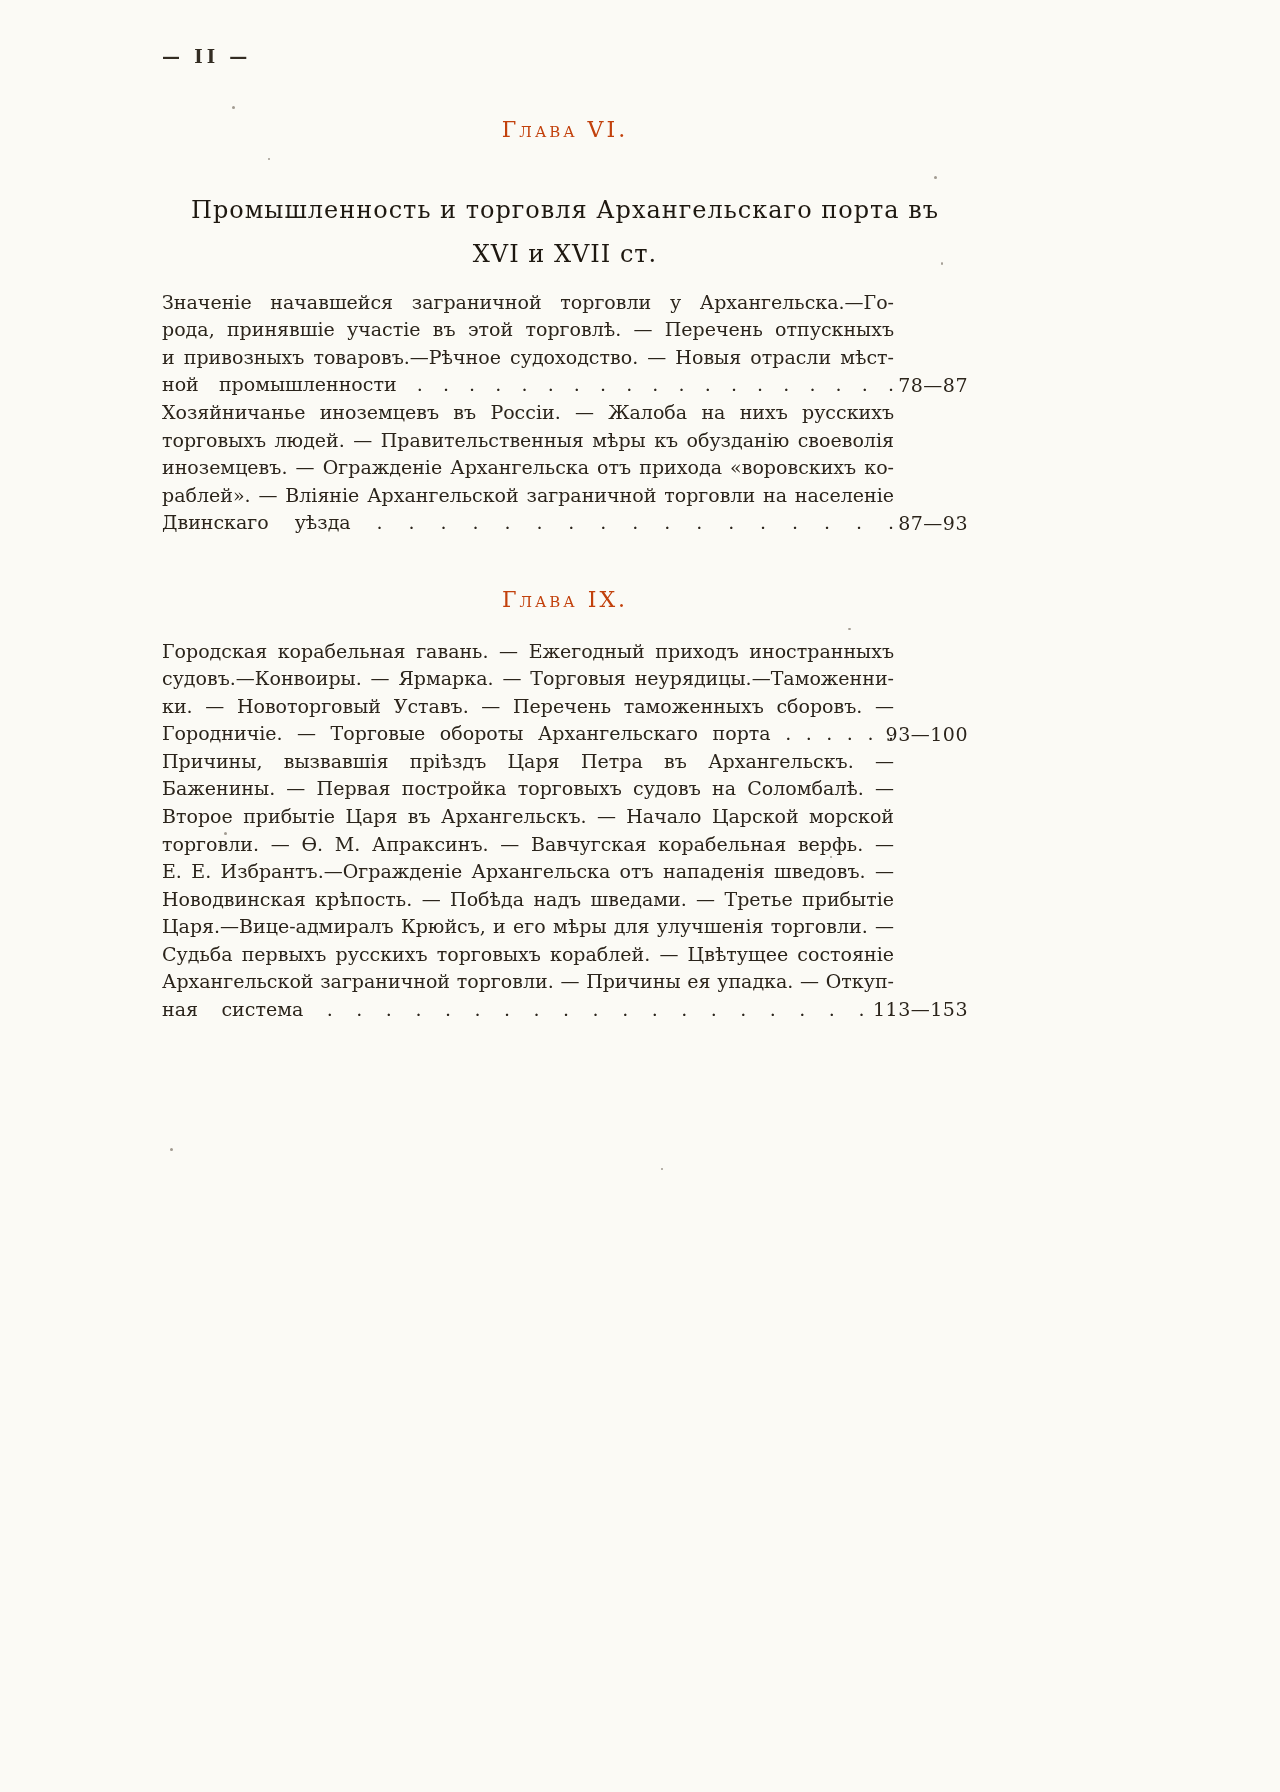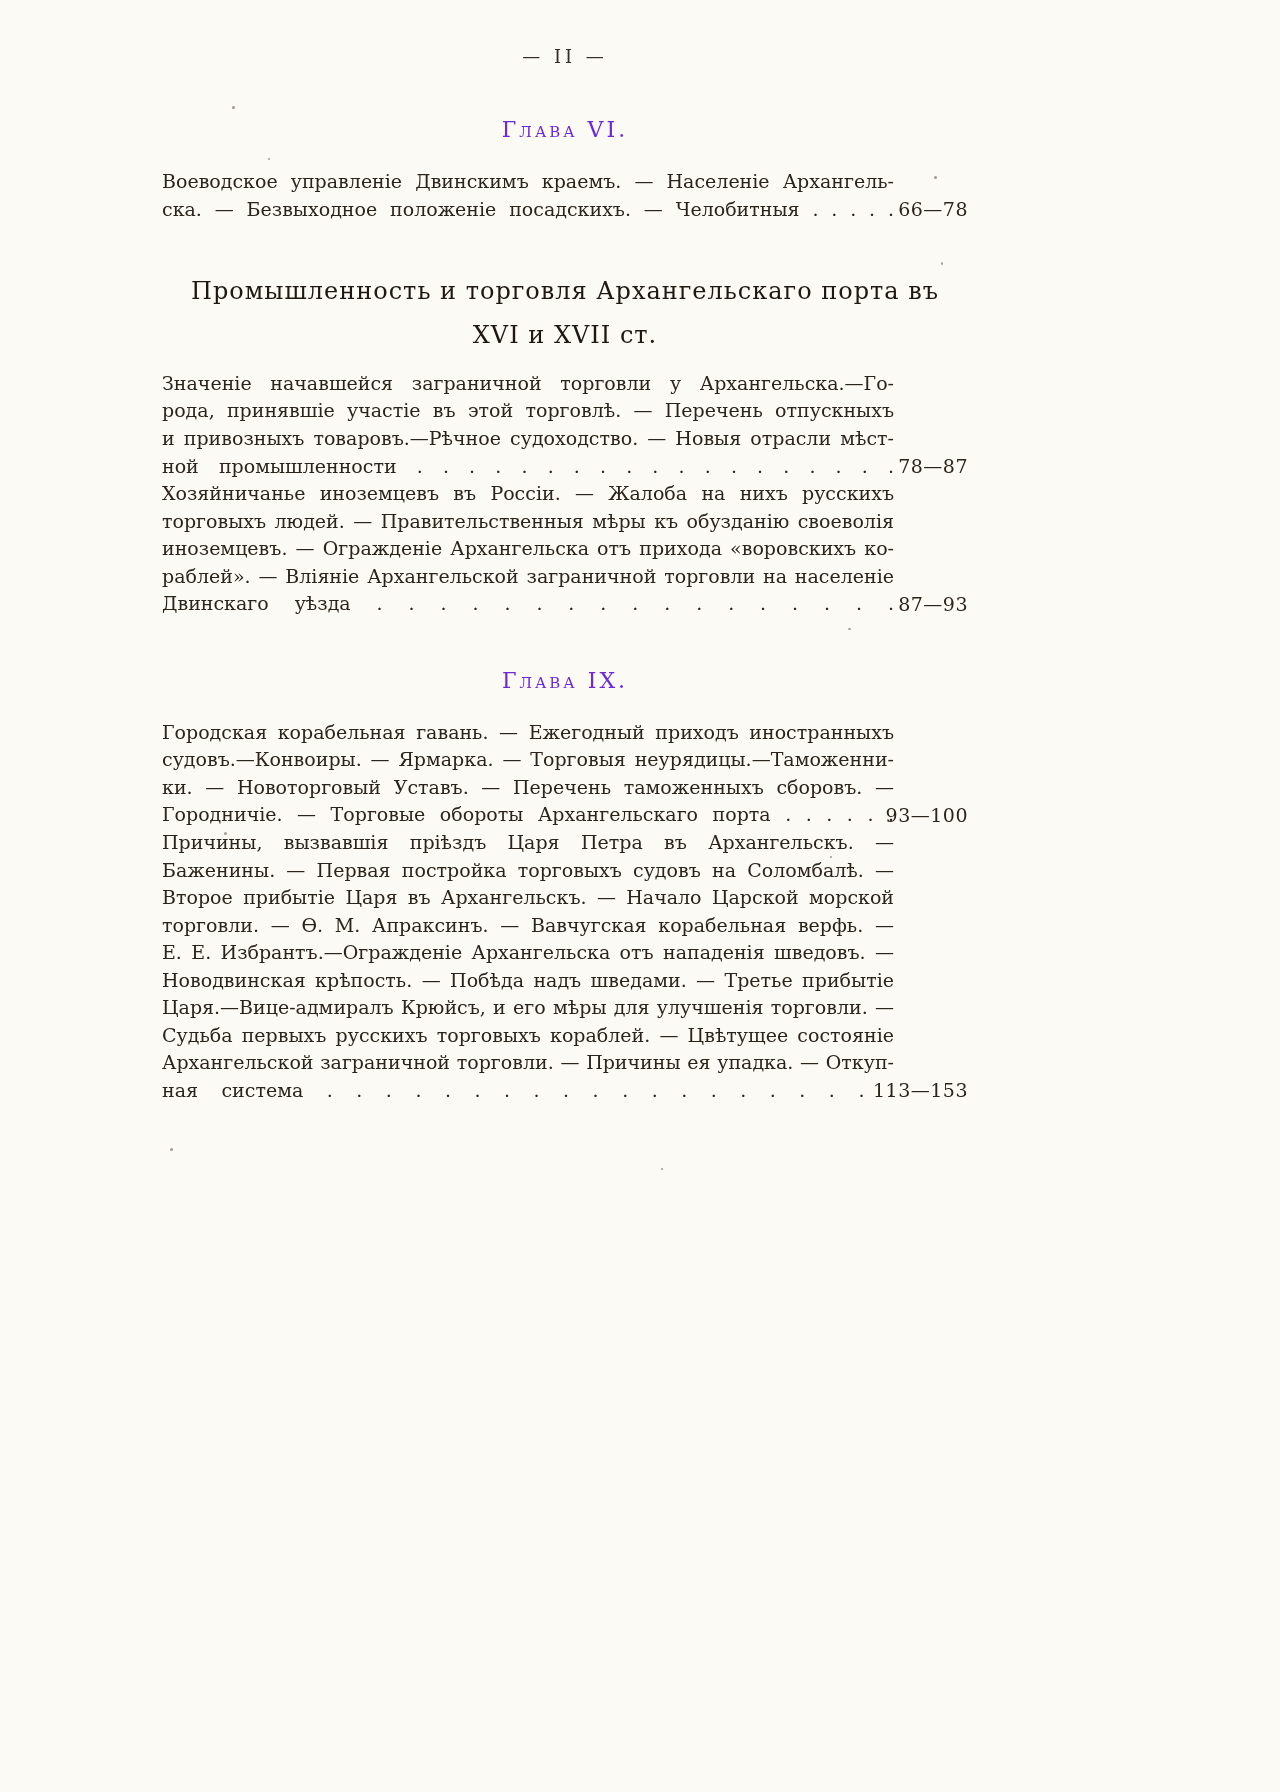--- a/index.html
+++ b/index.html
@@ -6,29 +6,29 @@
   html, body { width:1280px; height:1792px; }
   body {
     background:#fbfaf5;
     font-family:"DejaVu Serif","Liberation Serif",serif;
     color:#2b241b;
     position:relative;
     overflow:hidden;
   }
   .page { padding:46px 0 0 162px; position:relative; }
   .folio {
-    width:806px; text-align:center;
-    font-size:18px; letter-spacing:4px; color:#332c22;
+    width:806px; 
+    font-size:18px; letter-spacing:4px; color:#332c22;font-weight:bold;
   }
   .chapter-head {
     width:806px; text-align:center;
     font-variant:small-caps;
     font-size:22px; letter-spacing:3px;
     margin:50px 0 26px;
-    color:#6d28d9;
+    color:#c2410c;
   }
   .part-head {
     width:806px; text-align:center;
     font-weight:normal; font-size:24px;
     line-height:1.85; letter-spacing:1px;
     margin:46px 0 12px;
     white-space:pre-line;
     color:#1e1810;
   }
   .entry { position:relative; width:806px; }
@@ -47,25 +47,20 @@
 </style>
 </head>
 <body>
 
 <div class="page">
 
   <div class="folio">— II —</div>
 
   <div>
     <div class="chapter-head">Глава VI.</div>
-    <div class="entry">
-      <div class="entry-body">Воеводское управленіе Двинскимъ краемъ. — Населеніе Архангель-
-ска. — Безвыходное положеніе посадскихъ. — Челобитныя . . . . .</div>
-      <div class="entry-pages">66—78</div>
-    </div>
   </div>
 
   <div class="part-head">Промышленность и торговля Архангельскаго порта въ
 XVI и XVII ст.</div>
 
   <div>
     <div class="entry">
       <div class="entry-body">Значеніе начавшейся заграничной торговли у Архангельска.—Го-
 рода, принявшіе участіе въ этой торговлѣ. — Перечень отпускныхъ
 и привозныхъ товаровъ.—Рѣчное судоходство. — Новыя отрасли мѣст-

